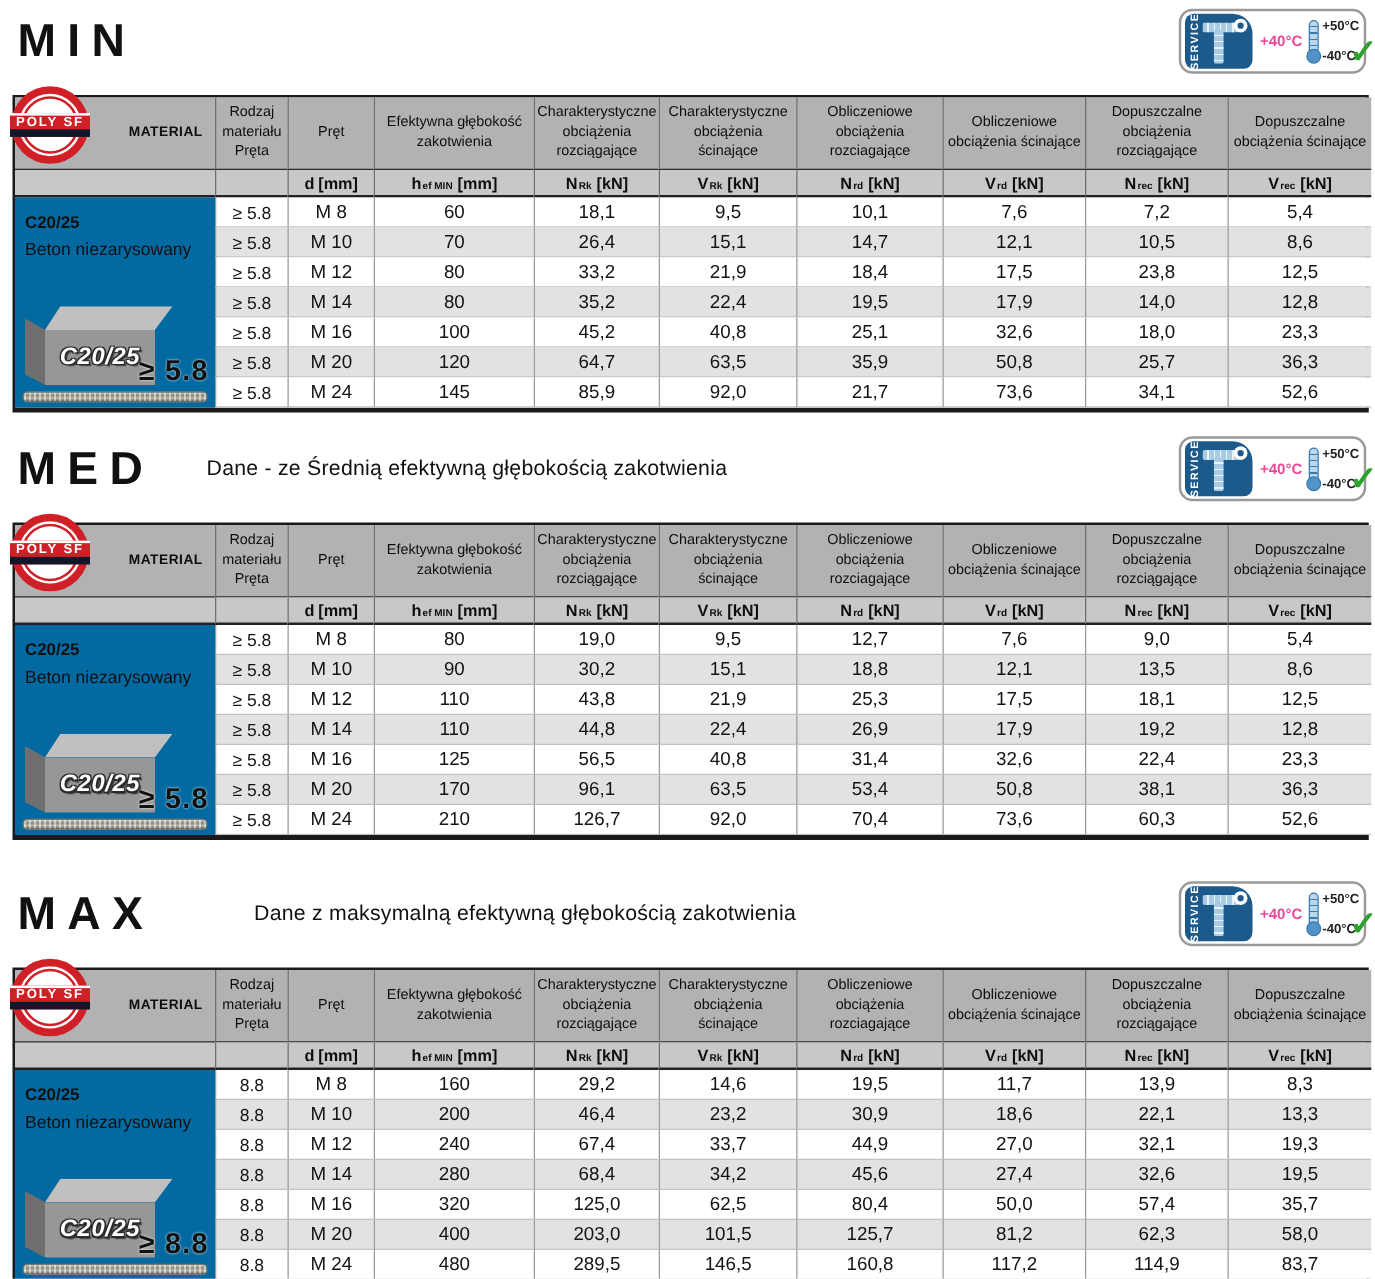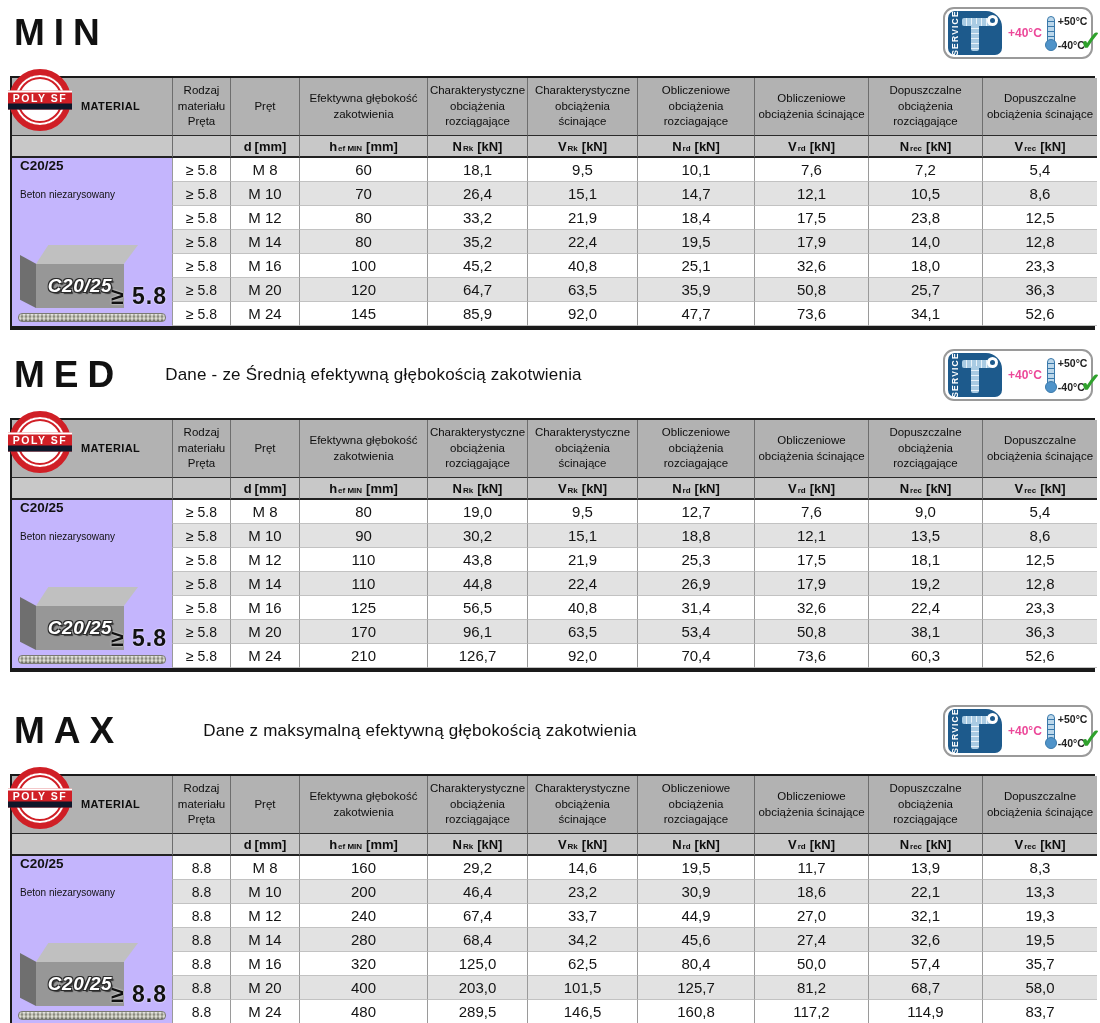--- a/index.html
+++ b/index.html
@@ -61,21 +61,21 @@
     width:1085px; margin-top:16px;
     border:2px solid #1a1a1a; border-bottom-width:4px;
     background:#fff; position:relative;
   }
   .th {
     background:#b2b2b2; border-left:1px solid #6e6e6e; border-bottom:1px solid #2b2b2b;
     display:flex; align-items:center; justify-content:center; text-align:center;
     font-size:11.5px; line-height:1.35; padding:2px 3px; color:#0e0e0e;
   }
   .th.first { border-left:none; position:relative; justify-content:flex-start; }
-  .material-label { margin-left:66px; font-size:11px; font-weight:bold; letter-spacing:0.4px; }
+  .material-label { margin-left:88px; font-size:11px; font-weight:bold; letter-spacing:0.4px; }
   .uc {
     background:#c8c8c8; border-left:1px solid #6e6e6e; border-bottom:2px solid #222;
     display:flex; align-items:center; justify-content:center;
     font-size:13px; font-weight:bold; color:#0e0e0e;
   }
   .uc.first { border-left:none; }
   .uc sub { font-size:8px; font-weight:bold; margin:4px 1px 0 1px; }
   .uc .br { margin-left:3px; }
   .td {
     border-left:1px solid #9a9a9a; border-bottom:1px solid #c2c2c2;
@@ -95,25 +95,25 @@
   .logo-band {
     position:absolute; left:-7px; right:-7px; top:50%; transform:translateY(-50%);
     height:19px; background:#d01f26;
     border-top:2px solid #fff; border-bottom:6px solid #0f172a;
     display:flex; align-items:center; justify-content:center;
     color:#fff; font-size:10.5px; font-weight:bold; letter-spacing:1.5px; white-space:nowrap;
   }
 
   
   .material-panel {
-    grid-column:1; grid-row:3 / span 7; background:#c4b5fd;
-    position:relative; padding:0 8px;
+    grid-column:1; grid-row:3 / span 7; background:#0369a1;
+    position:relative; padding:12px 8px;
   }
   .mat-grade { font-size:13.5px; font-weight:bold; }
-  .mat-desc { font-size:10px; margin-top:16px; }
+  .mat-desc { font-size:14px; margin-top:6px; }
   .block { position:absolute; left:8px; bottom:18px; width:118px; height:64px; }
   .block-top { position:absolute; left:0; top:0; width:118px; height:20px; background:#c0c0c0;
     clip-path:polygon(13.5% 100%, 88% 100%, 100% 5%, 24% 5%); }
   .block-side { position:absolute; left:0; top:0; width:16px; height:64px; background:#6f6f6f;
     clip-path:polygon(100% 31%, 100% 100%, 0 87%, 0 17%); }
   .block-front { position:absolute; left:16px; top:20px; width:88px; height:44px; background:#979797;
     display:flex; align-items:center; justify-content:center; }
   .block-label {
     color:#fff; font-size:19px; font-weight:800; font-style:italic; letter-spacing:0.5px;
     text-shadow:-1px -1px 0 #2a2a2a, 1px -1px 0 #2a2a2a, -1px 1px 0 #2a2a2a, 1px 1px 0 #2a2a2a, 2px 2px 1px #3a3a3a;
@@ -279,21 +279,21 @@
       <div class="td alt">63,5</div>
       <div class="td alt">35,9</div>
       <div class="td alt">50,8</div>
       <div class="td alt">25,7</div>
       <div class="td alt">36,3</div>
       <div class="td rz">≥ 5.8</div>
       <div class="td">M 24</div>
       <div class="td">145</div>
       <div class="td">85,9</div>
       <div class="td">92,0</div>
-      <div class="td">47,7</div>
+      <div class="td">21,7</div>
       <div class="td">73,6</div>
       <div class="td">34,1</div>
       <div class="td">52,6</div>
     </div>
 </div>
 
 <div class="section" id="sec-med">
   <div class="section-head">
     <div class="section-label">MED</div>
     <div class="section-title">Dane - ze Średnią efektywną głębokością zakotwienia</div>
@@ -594,21 +594,21 @@
       <div class="td">50,0</div>
       <div class="td">57,4</div>
       <div class="td">35,7</div>
       <div class="td alt rz">8.8</div>
       <div class="td alt">M 20</div>
       <div class="td alt">400</div>
       <div class="td alt">203,0</div>
       <div class="td alt">101,5</div>
       <div class="td alt">125,7</div>
       <div class="td alt">81,2</div>
-      <div class="td alt">68,7</div>
+      <div class="td alt">62,3</div>
       <div class="td alt">58,0</div>
       <div class="td rz">8.8</div>
       <div class="td">M 24</div>
       <div class="td">480</div>
       <div class="td">289,5</div>
       <div class="td">146,5</div>
       <div class="td">160,8</div>
       <div class="td">117,2</div>
       <div class="td">114,9</div>
       <div class="td">83,7</div>

